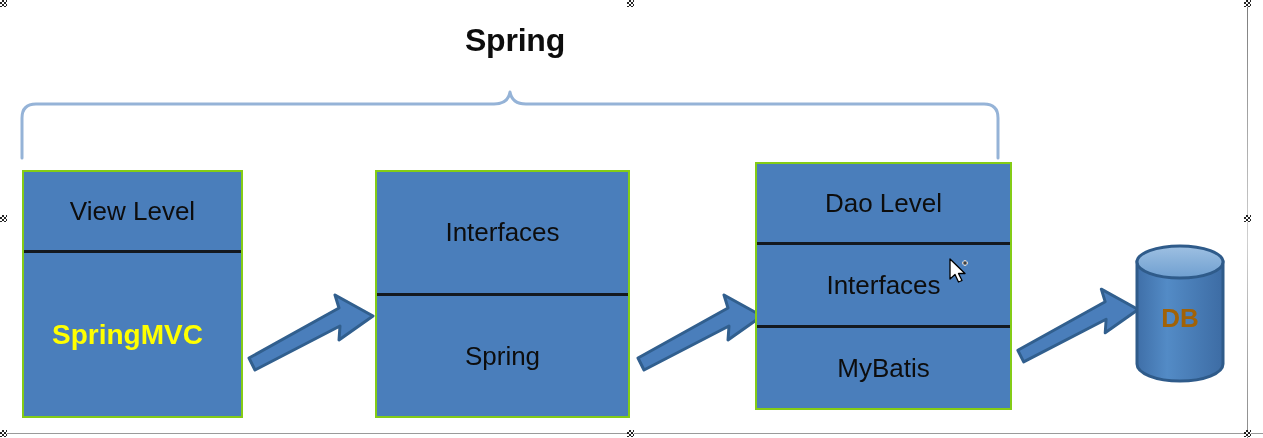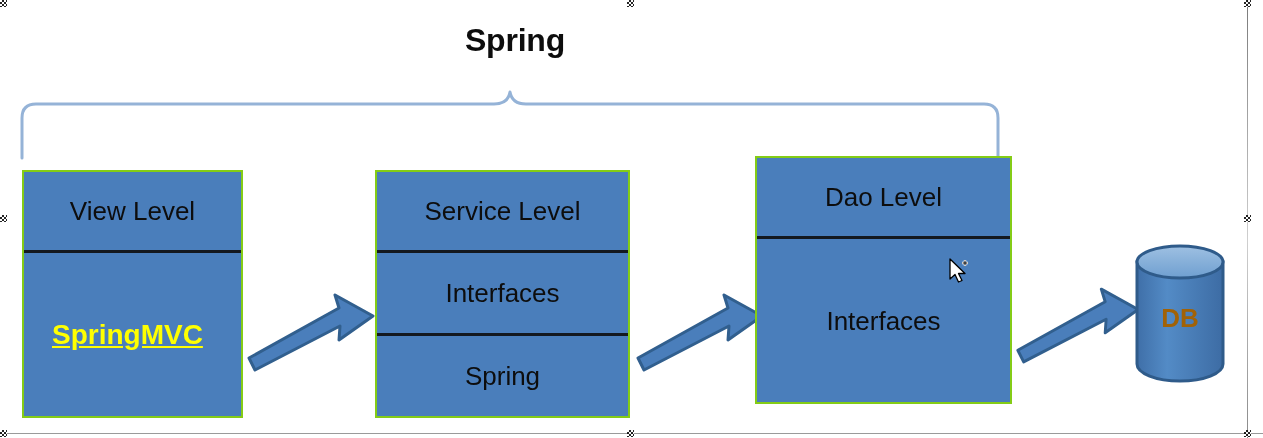--- a/index.html
+++ b/index.html
@@ -65,23 +65,23 @@
     border-top: 3px solid #14191f;
   }
   .row-head { flex: 0 0 78px; }
   .row-accent {
     color: #ffff00;
     font-weight: bold;
     font-size: 28px;
   }
 
   #box-view   { left: 22px;  top: 170px; width: 221px; height: 248px; }
-  #box-view .row-body { justify-content: flex-start; padding-left: 28px; text-decoration: underline; }
+  #box-view .row-body { justify-content: flex-start; padding-left: 28px; }
   #box-service{ left: 375px; top: 170px; width: 255px; height: 248px; }
-  #box-dao    { left: 755px; top: 156px; width: 257px; height: 248px; }
+  #box-dao    { left: 755px; top: 162px; width: 257px; height: 248px; }
 
   
   .arrow {
     position: absolute;
     pointer-events: none;
   }
 
   
   .db {
     position: absolute;
@@ -167,32 +167,32 @@
   <div class="layer-box" id="box-view">
     <div class="layer-row row-head">View Level</div>
     <div class="layer-row row-body row-accent">SpringMVC</div>
   </div>
 
   <svg class="arrow" style="left:243px; top:292px; width:136px; height:82px;" viewBox="0 0 136 82">
     <path d="M6,66 L96,16 L92,3 L130,24 L96,48 L97,34 L12,78 Z" fill="#4a7ebb" stroke="#315f8e" stroke-width="3" stroke-linejoin="round"></path>
   </svg>
 
   <div class="layer-box" id="box-service">
-    <div class="layer-row row-head">Service Level</div>
     <div class="layer-row">Interfaces</div>
     <div class="layer-row">Spring</div>
   </div>
 
   <svg class="arrow" style="left:632px; top:292px; width:136px; height:82px;" viewBox="0 0 136 82">
     <path d="M6,66 L96,16 L92,3 L130,24 L96,48 L97,34 L12,78 Z" fill="#4a7ebb" stroke="#315f8e" stroke-width="3" stroke-linejoin="round"></path>
   </svg>
 
   <div class="layer-box" id="box-dao">
     <div class="layer-row row-head">Dao Level</div>
     <div class="layer-row">Interfaces</div>
+    <div class="layer-row">MyBatis</div>
   </div>
 
   <svg class="arrow" style="left:1012px; top:285px; width:132px; height:82px;" viewBox="0 0 136 82">
     <path d="M6,66 L96,16 L92,3 L130,24 L96,48 L97,34 L12,78 Z" fill="#4a7ebb" stroke="#315f8e" stroke-width="3" stroke-linejoin="round"></path>
   </svg>
 
   <div class="db">
     <svg viewBox="0 0 92 140" style="position:absolute;left:0;top:0;width:92px;height:140px;">
       <defs>
         <linearGradient id="cylBody" x1="0" y1="0" x2="1" y2="0">

